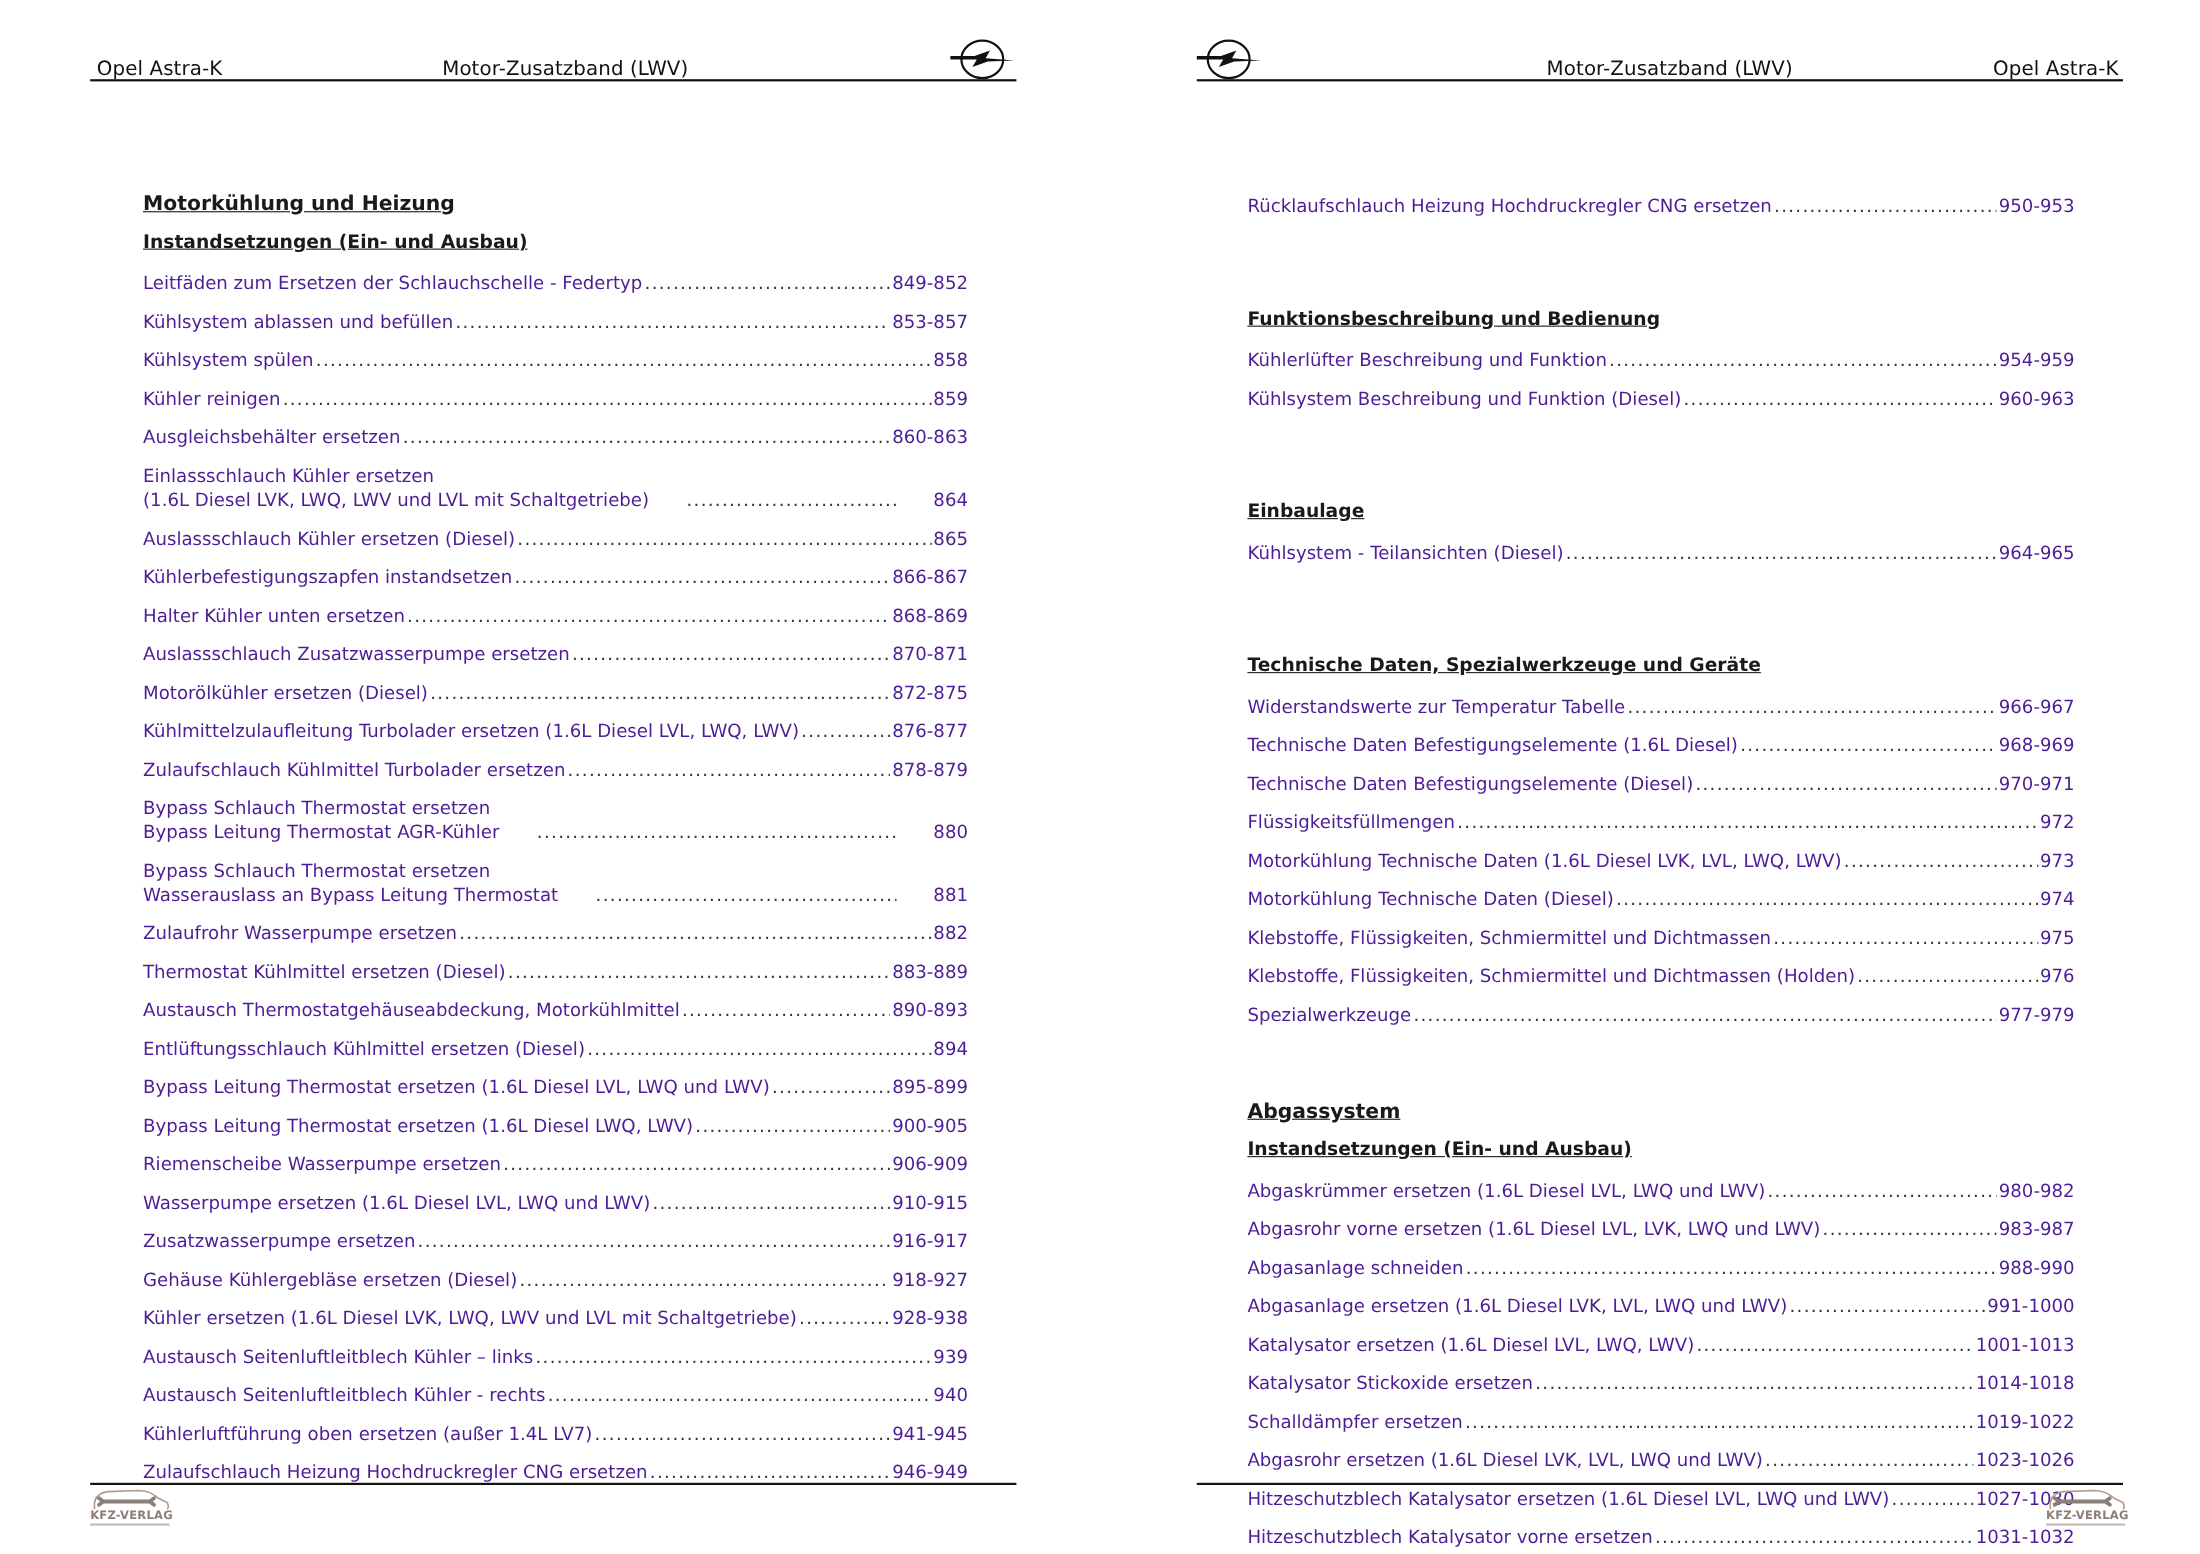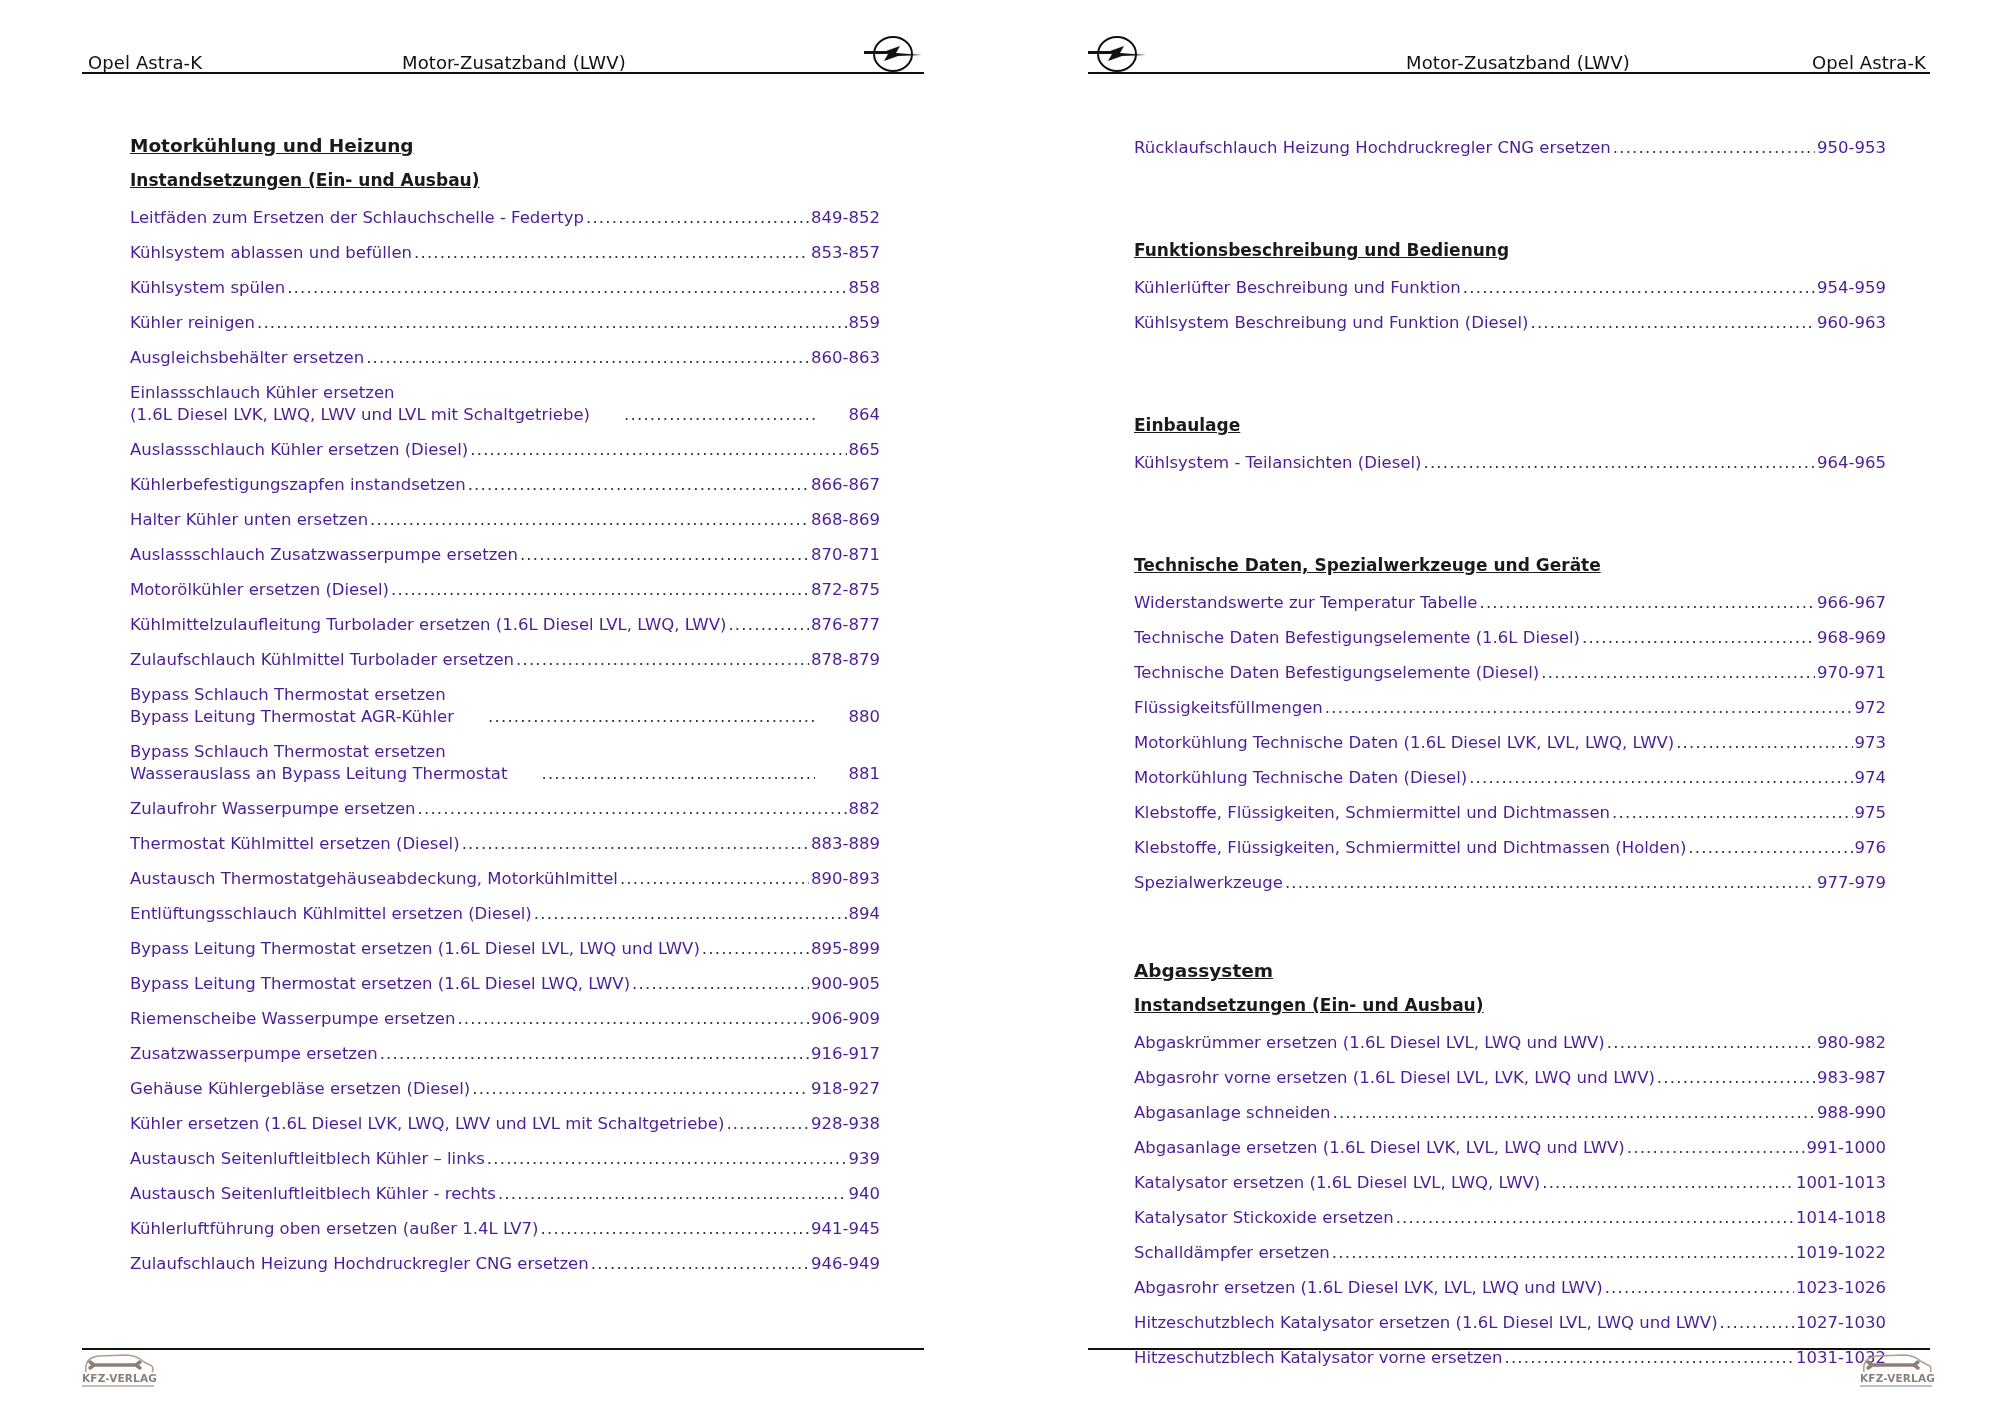--- a/index.html
+++ b/index.html
@@ -13,21 +13,21 @@
   .hdr .rule { position: absolute; left: 0; right: 0; top: 72px; height: 0; border-top: 2px solid #111; }
   .hdr .txt { position: absolute; top: 52px; font-size: 18px; letter-spacing: 0.1px; color: #111; white-space: nowrap; }
   .logo { position: absolute; top: 34px; width: 62px; height: 40px; }
 
   .ftr { position: absolute; top: 1348px; left: 0; width: 842px; }
   .ftr .rule { border-top: 2px solid #111; }
   .kfz { position: absolute; top: 4px; width: 74px; height: 40px; }
   .kfz .name { position: absolute; left: 0; top: 20px; font-size: 10.5px; font-weight: bold; color: #8a7f79; letter-spacing: 0.2px; white-space: nowrap; }
   .kfz .tag { position: absolute; left: 0; top: 33px; width: 72px; height: 2px; background: #9b918b; opacity: 0.6; }
 
-  .content { position: absolute; left: 48px; width: 750px; }
+  .content { position: absolute; left: 48px; width: 750px; margin-top: 40px; }
   .page.right .content { left: 46px; width: 752px; }
 
   .sec-title { font-size: 18.5px; font-weight: bold; text-decoration: underline; color: #1a1a1a; height: 35px; line-height: 35px; white-space: nowrap; }
   .sub-title { font-size: 17px; font-weight: bold; text-decoration: underline; color: #1a1a1a; height: 35px; line-height: 35px; white-space: nowrap; }
   .gap { height: 35px; }
 
   .entry { display: flex; align-items: flex-end; font-size: 16.5px; color: #4c1d95; line-height: 22px; min-height: 35px; box-sizing: border-box; padding-bottom: 4px; }
   .entry.two { min-height: 57px; gap: 32px; }
   .entry .label { white-space: nowrap; }
   .entry .label .l1 { display: block; }
@@ -159,20 +159,25 @@
           <span class="label"><span>Bypass Leitung Thermostat ersetzen (1.6L Diesel LWQ, LWV)</span></span>
           <span class="dots"></span>
           <span class="page-no">900-905</span>
         </div>
         <div class="entry">
           <span class="label"><span>Riemenscheibe Wasserpumpe ersetzen</span></span>
           <span class="dots"></span>
           <span class="page-no">906-909</span>
         </div>
         <div class="entry">
+          <span class="label"><span>Wasserpumpe ersetzen (1.6L Diesel LVL, LWQ und LWV)</span></span>
+          <span class="dots"></span>
+          <span class="page-no">910-915</span>
+        </div>
+        <div class="entry">
           <span class="label"><span>Zusatzwasserpumpe ersetzen</span></span>
           <span class="dots"></span>
           <span class="page-no">916-917</span>
         </div>
         <div class="entry">
           <span class="label"><span>Gehäuse Kühlergebläse ersetzen (Diesel)</span></span>
           <span class="dots"></span>
           <span class="page-no">918-927</span>
         </div>
         <div class="entry">

